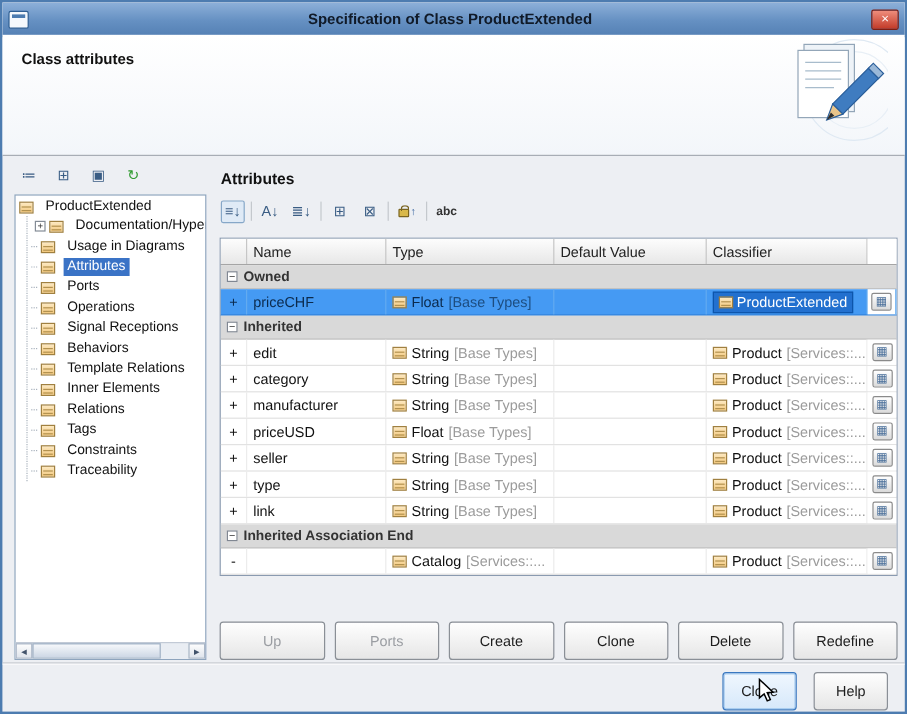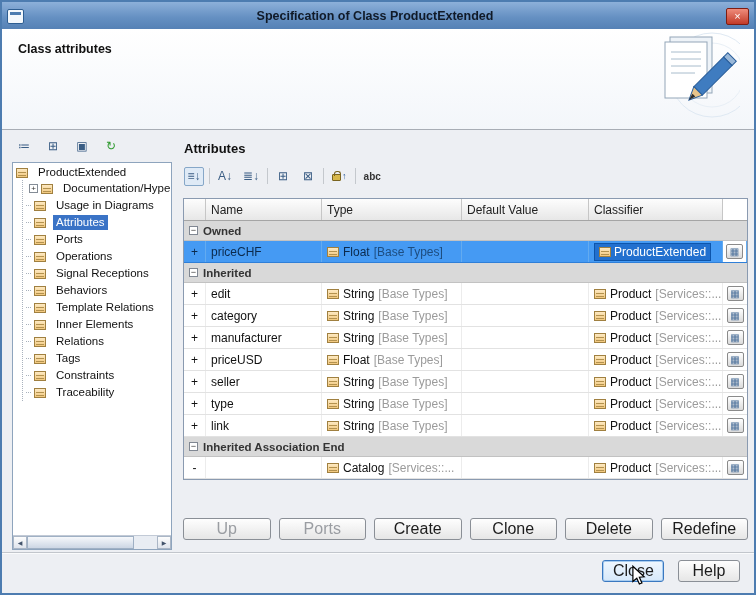--- a/index.html
+++ b/index.html
@@ -55,21 +55,21 @@
   .uml-icon:after{content:"";position:absolute;left:1px;right:1px;top:6px;border-top:1px solid #b3924f}
   .detail{color:#9b9b9b;margin-left:4px}
   .edit-cell{justify-content:center;padding:0;background:#fff}
   .edit-btn{width:17px;height:15px;border:1px solid #8a8a8a;border-radius:2px;background:linear-gradient(#ffffff,#dadada);font-size:10px;line-height:11px;color:#4a6f9a;padding:0;cursor:default}
   .selected-row{background:#459af3;border-bottom:1px solid #2f7fd8}
   .selected-row .cell{border-right:1px solid #63abf0;color:#0b2a4d}
   .selected-row .detail{color:#1d4d80}
   .chip{display:inline-flex;align-items:center;background:#2270cf;border:1px solid #0d55ab;color:#fff;padding:0 4px;height:18px;overflow:hidden;white-space:nowrap}
   .chip .uml-icon{margin-right:3px}
   
-  .btn{height:22px;background:linear-gradient(#fefefe,#e6e6e6);border:1px solid #8a8f96;border-radius:3px;font-family:"Liberation Sans",sans-serif;font-size:16px;color:#1c1c1c;padding:0 10px;cursor:default}
+  .btn{height:32px;background:linear-gradient(#fefefe,#e6e6e6);border:1px solid #8a8f96;border-radius:3px;font-family:"Liberation Sans",sans-serif;font-size:12px;color:#1c1c1c;padding:0 10px;cursor:default}
   .actions{position:absolute;left:181px;top:516px;width:565px;display:flex;gap:8px}
   .action-btn{flex:1}
   .action-btn.disabled{color:#9a9da2}
   .footer-sep{position:absolute;left:0;right:0;top:550px;border-top:1px solid #c2c6cc;border-bottom:1px solid #fafbfc}
   .footer-buttons{position:absolute;right:14px;top:558px;display:flex;gap:14px}
   .footer-buttons .btn{width:62px}
   .close-btn{border:1px solid #3a78c0;background:linear-gradient(#f0f7fe,#d6e8fa);box-shadow:0 0 0 1px #a9cdf0 inset}
   .cursor{position:absolute;left:629px;top:563px;z-index:9}
 </style>
 </head>

